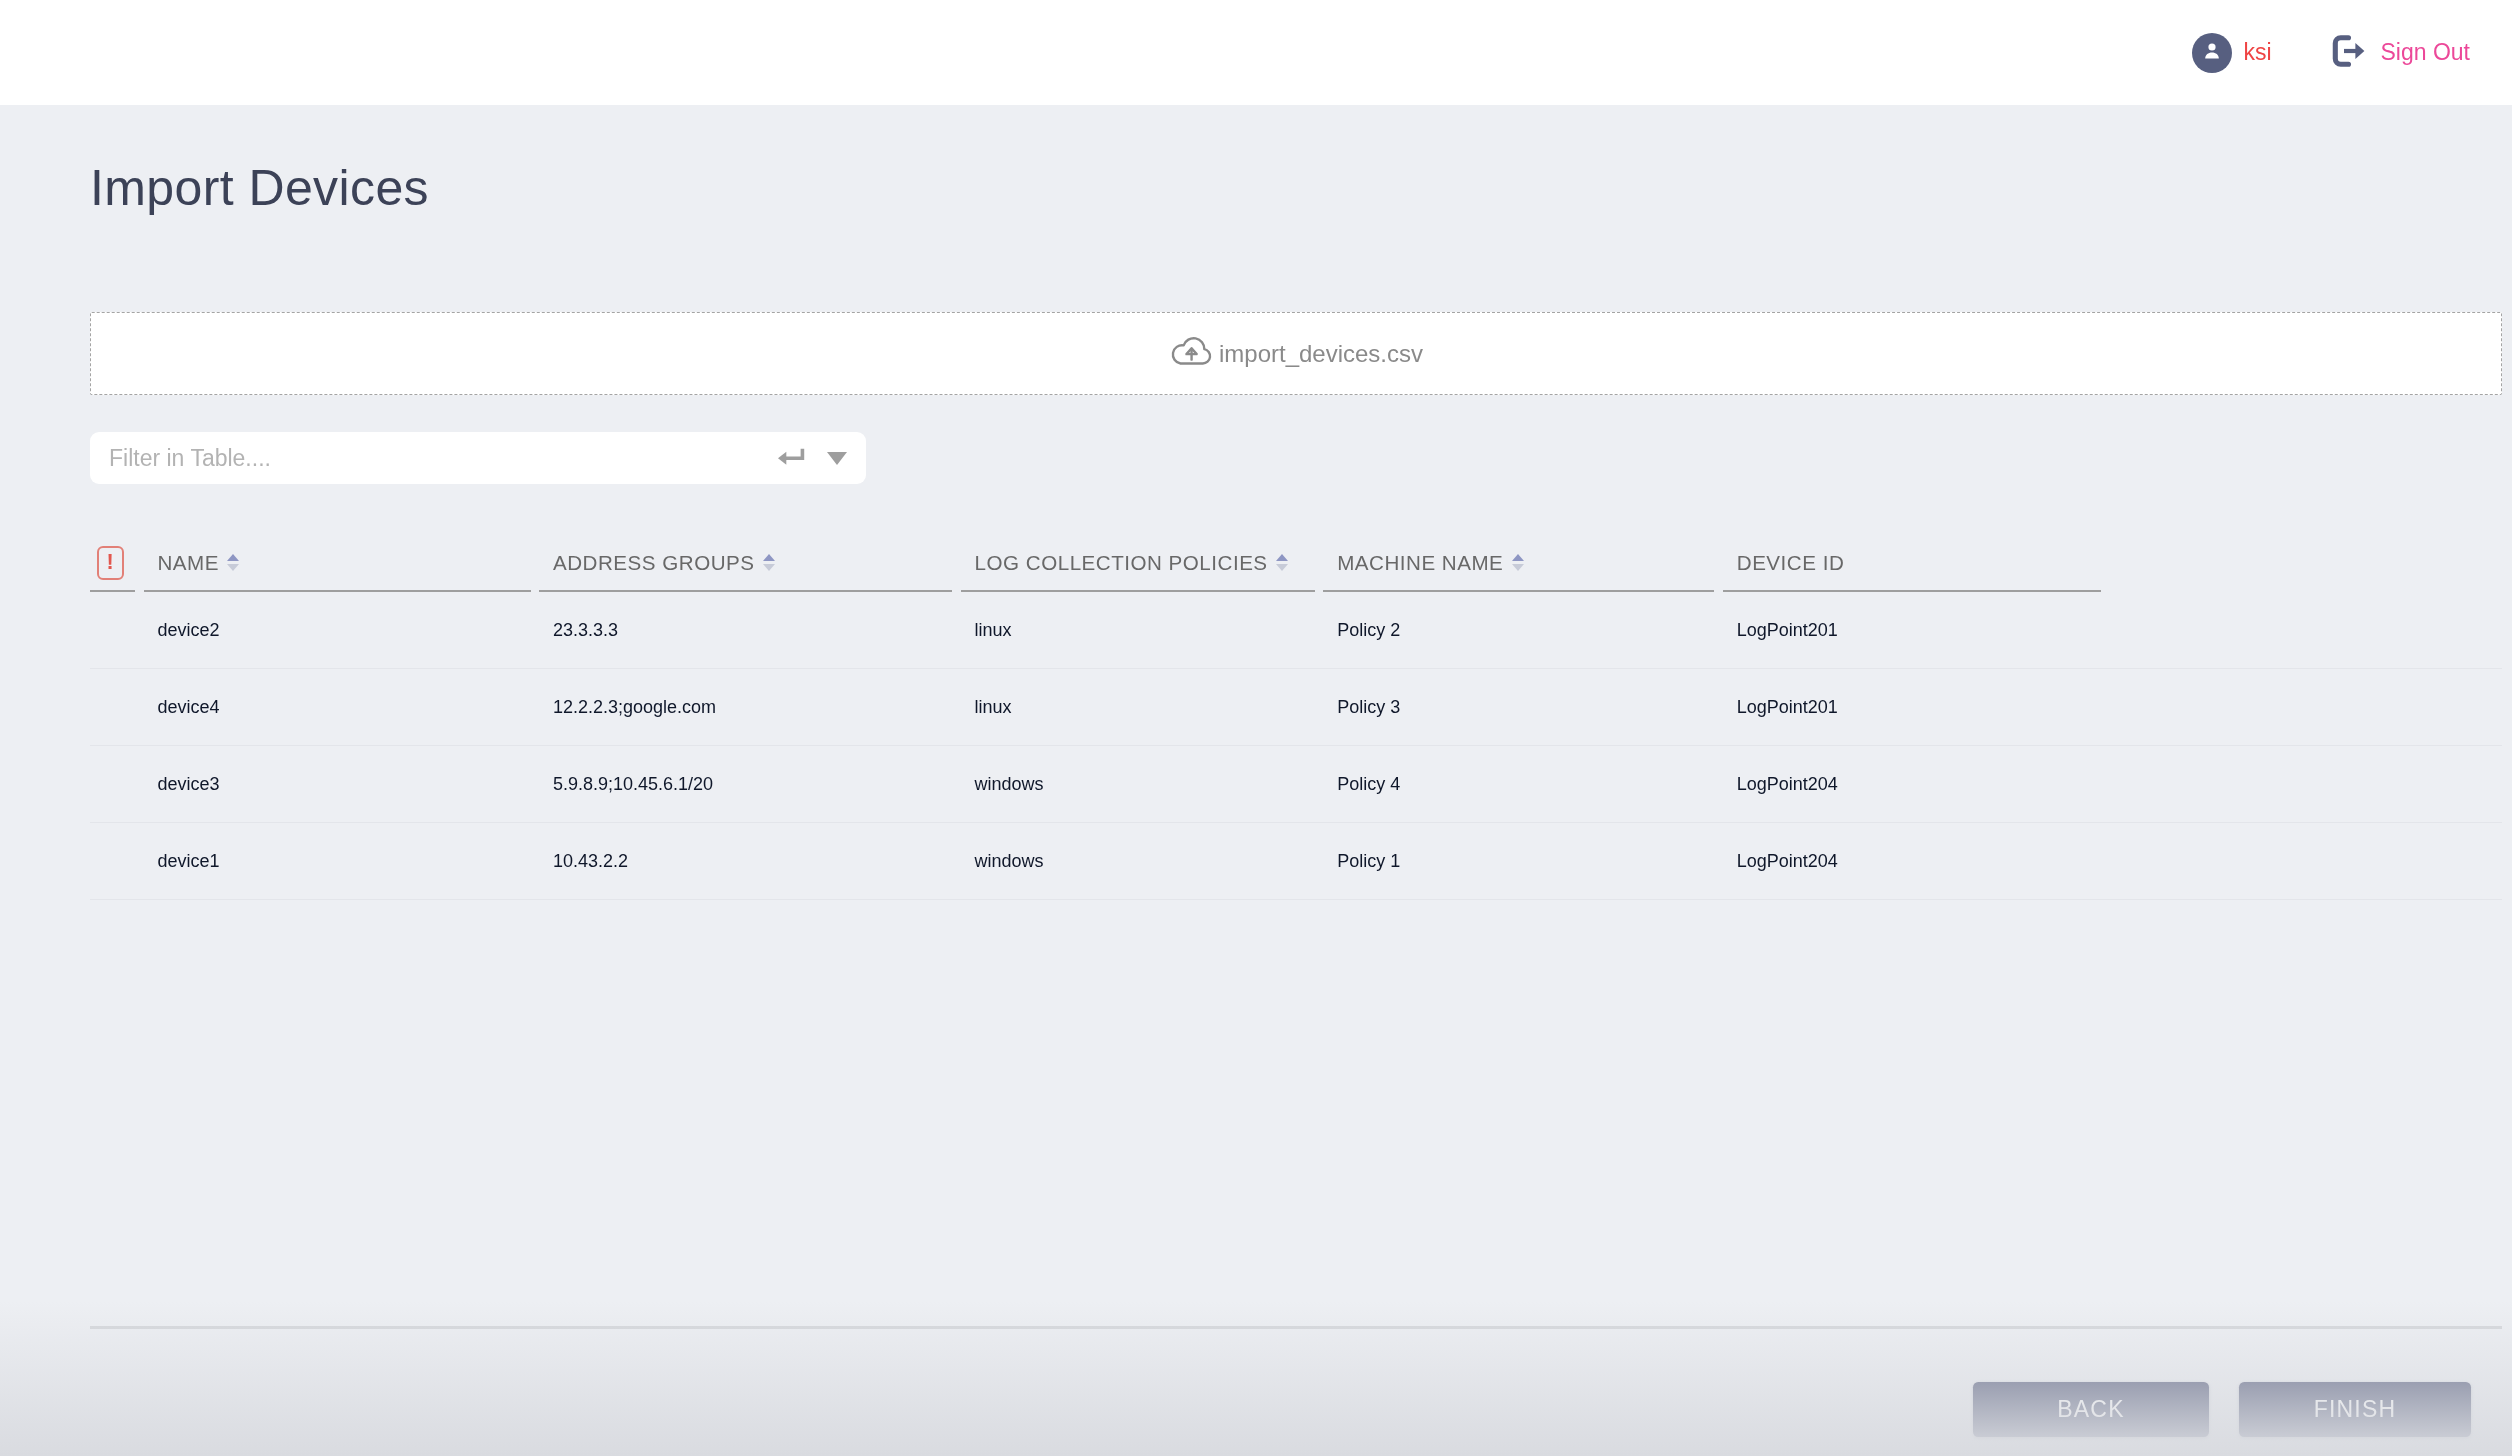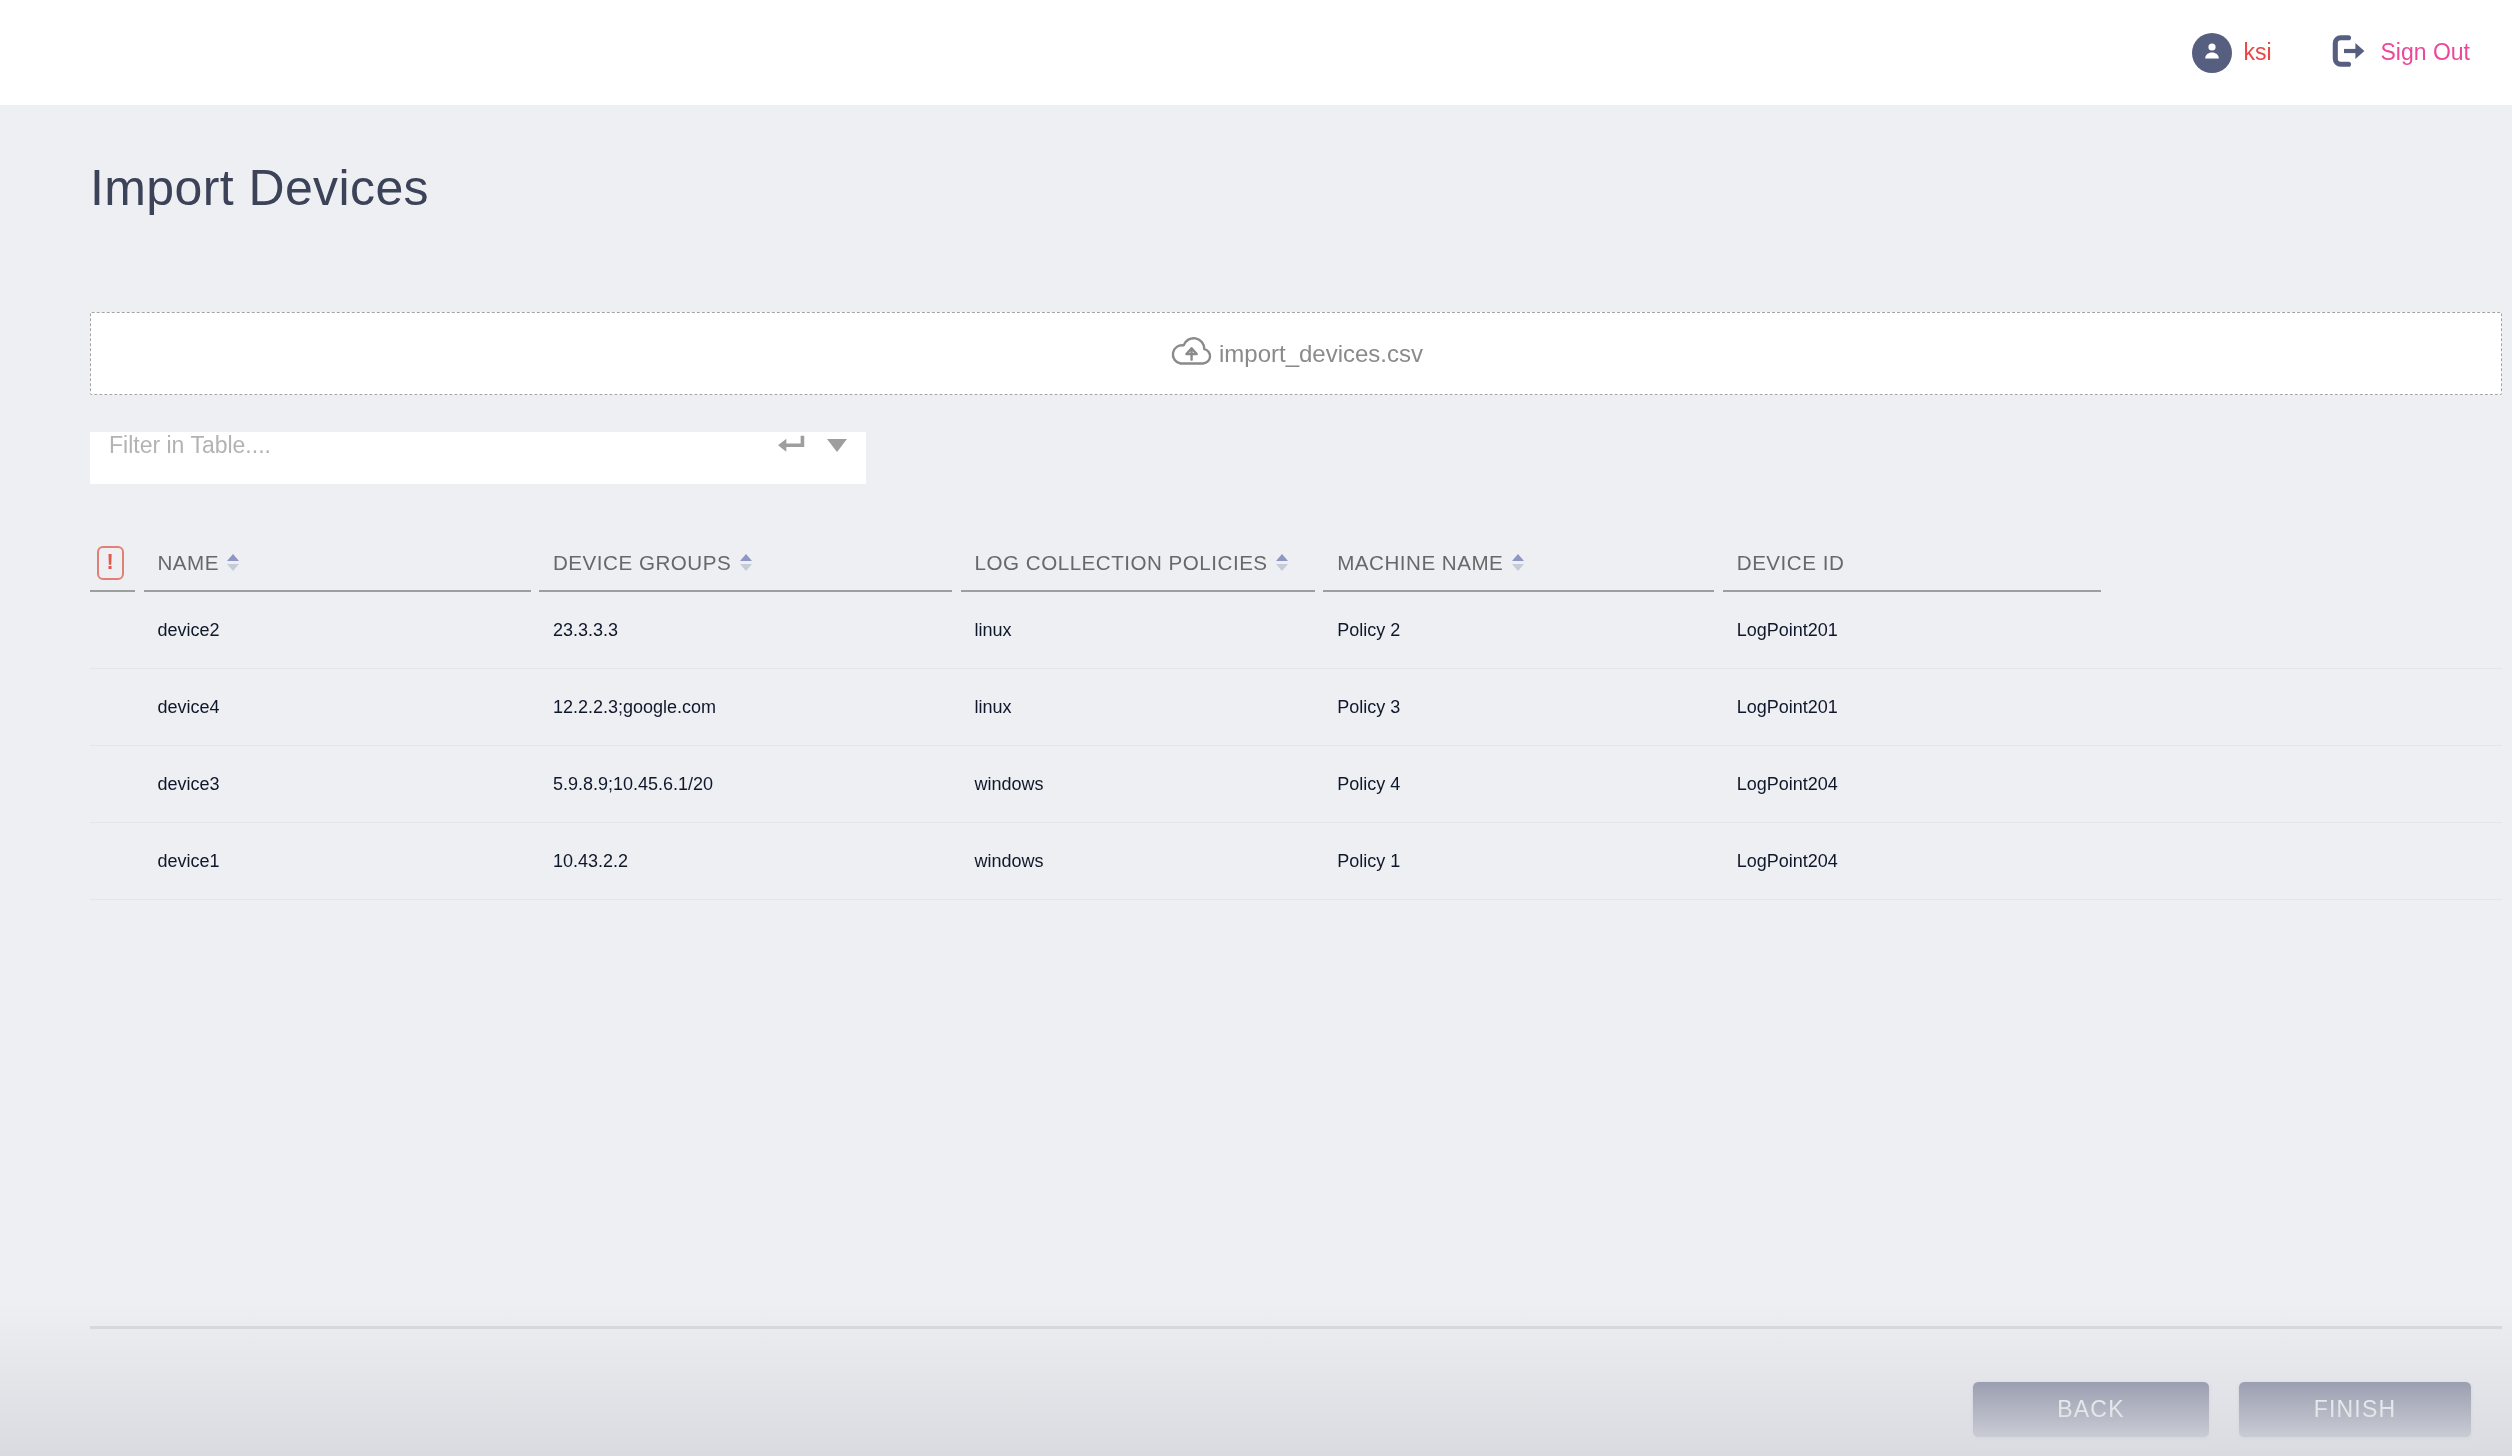--- a/index.html
+++ b/index.html
@@ -38,22 +38,22 @@
     margin-top:95px; height:83px; width:100%;
     background:#ffffff; border:1.7px dashed #a4a4a4; border-radius:1.7px;
     display:flex; align-items:center; justify-content:center; gap:4px;
   }
   .dropzone-filename { font-size:24px; color:#8a8a8a; }
 
   
   .controls { margin-top:37px; display:flex; align-items:center; }
   .filter-box {
     width:776px; height:52px; background:#ffffff;
-    display:flex; align-items:flex-start; padding:0 19px;
-    border-radius:0;
+    display:flex; align-items:center; padding:8px 19px;
+    border-radius:9px;
   }
   .filter-input {
     flex:1; border:none; outline:none; font-size:23px; color:#666;
     font-family:"Liberation Sans", sans-serif; background:transparent;
   }
   .filter-input::placeholder { color:#b3b3b3; }
   .filter-icons { display:flex; align-items:center; gap:20.6px; }
   .caret-down {
     width:0; height:0;
     border-left:10.3px solid transparent; border-right:10.3px solid transparent;
@@ -186,21 +186,21 @@
         <span class="warn-badge">!</span>
       </div>
       <div class="th">
         <span>NAME</span>
         <span class="sort">
           <span class="up"></span>
           <span class="down"></span>
         </span>
       </div>
       <div class="th">
-        <span>DEVICE GROUPS</span>
+        <span>ADDRESS GROUPS</span>
         <span class="sort">
           <span class="up"></span>
           <span class="down"></span>
         </span>
       </div>
       <div class="th">
         <span>LOG COLLECTION POLICIES</span>
         <span class="sort">
           <span class="up"></span>
           <span class="down"></span>

